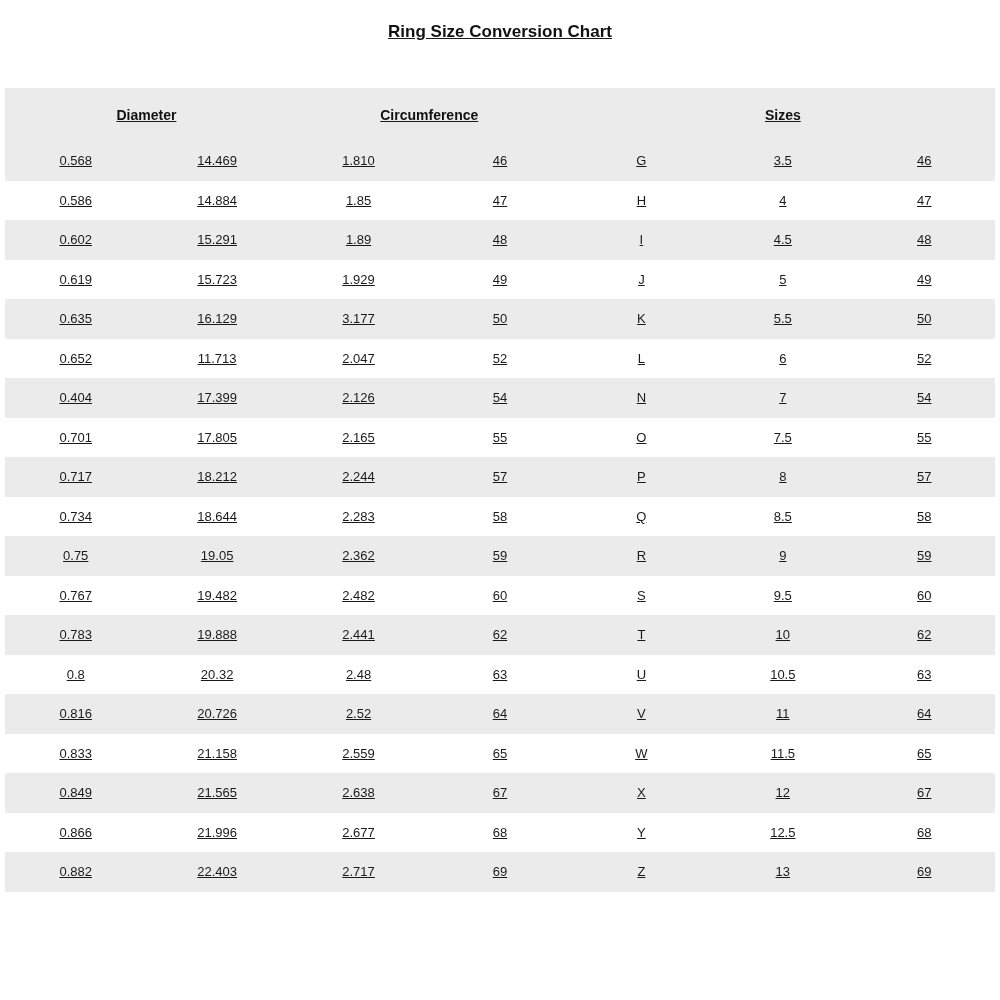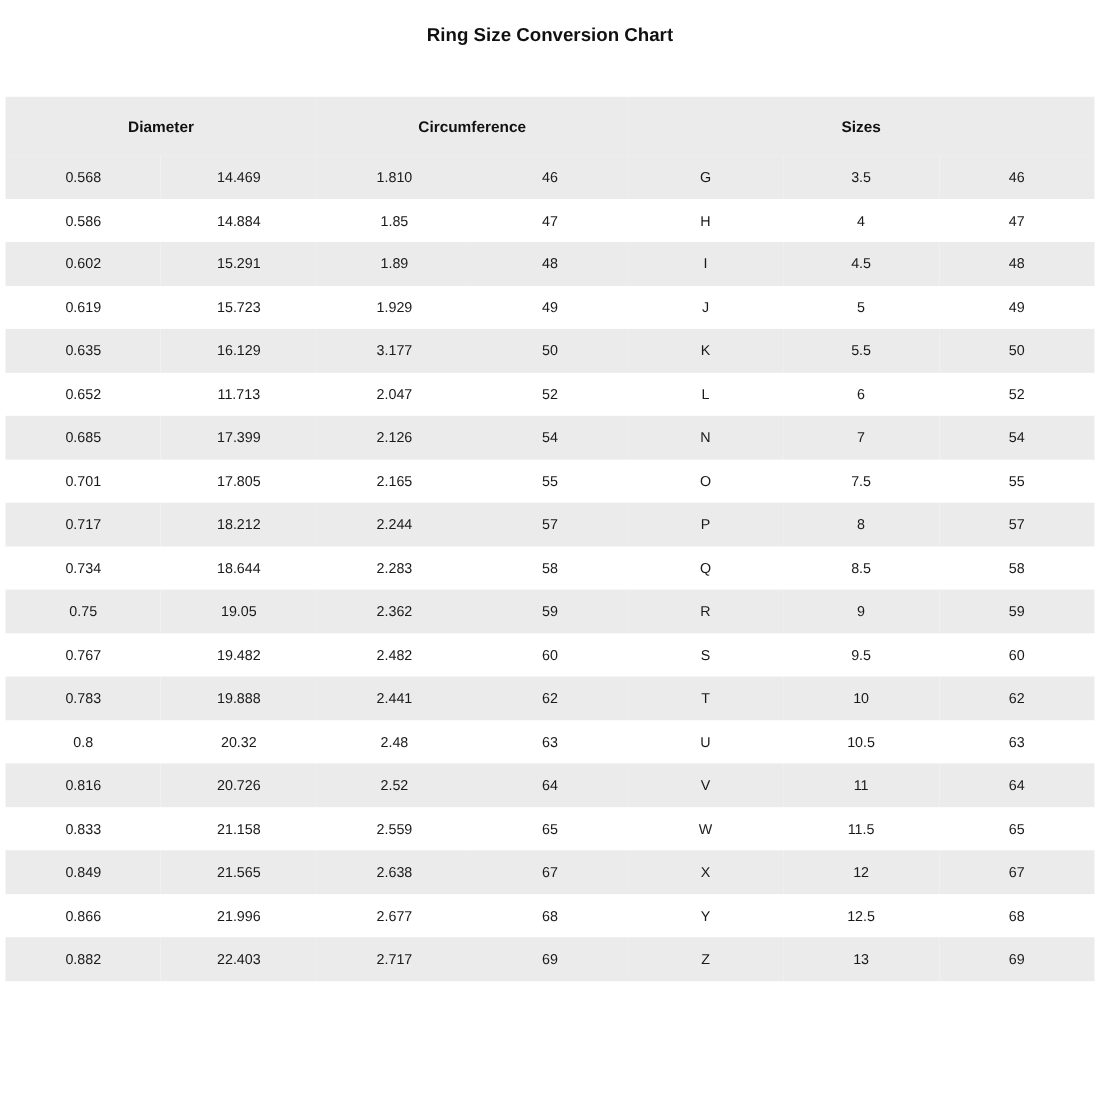--- a/index.html
+++ b/index.html
@@ -7,20 +7,21 @@
     padding: 0;
     background: #ffffff;
     color: #1a1a1a;
     font-family: "Liberation Sans", sans-serif;
   }
   .page {
     width: 1000px;
     height: 916px;
     background: #ffffff;
     overflow: hidden;
+    text-decoration: underline;
   }
   .chart-title {
     margin: 0;
     padding-top: 21px;
     height: 21px;
     text-align: center;
     font-size: 17px;
     font-weight: 700;
     line-height: 21px;
     color: #111111;
@@ -136,21 +137,21 @@
         <tr>
           <td>0.652</td>
           <td>11.713</td>
           <td>2.047</td>
           <td>52</td>
           <td>L</td>
           <td>6</td>
           <td>52</td>
         </tr>
         <tr>
-          <td>0.685</td>
+          <td>0.404</td>
           <td>17.399</td>
           <td>2.126</td>
           <td>54</td>
           <td>N</td>
           <td>7</td>
           <td>54</td>
         </tr>
         <tr>
           <td>0.701</td>
           <td>17.805</td>

